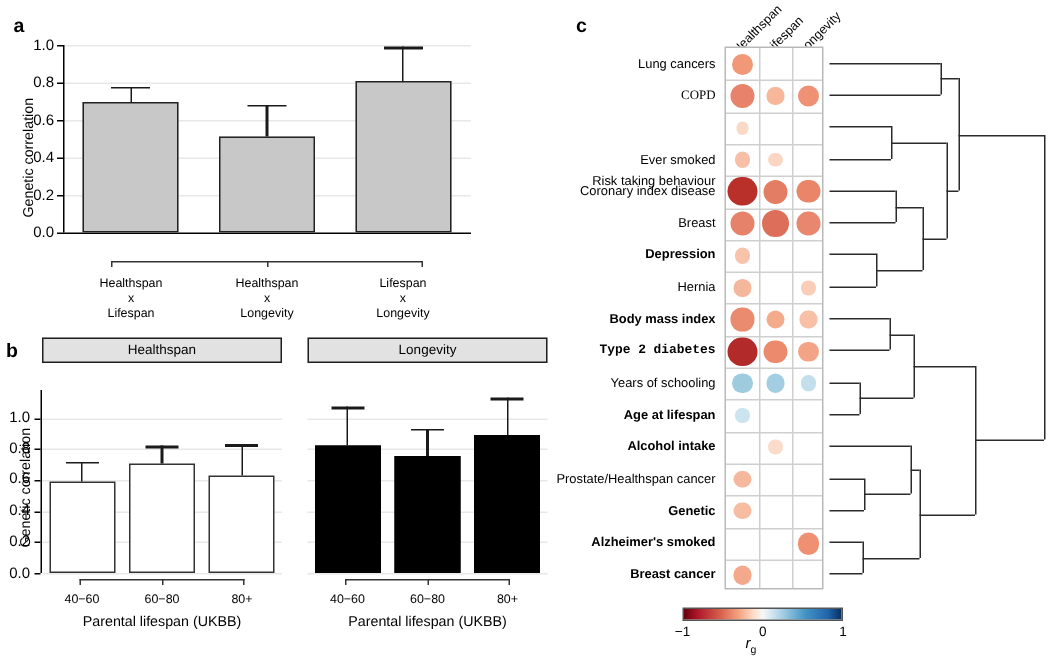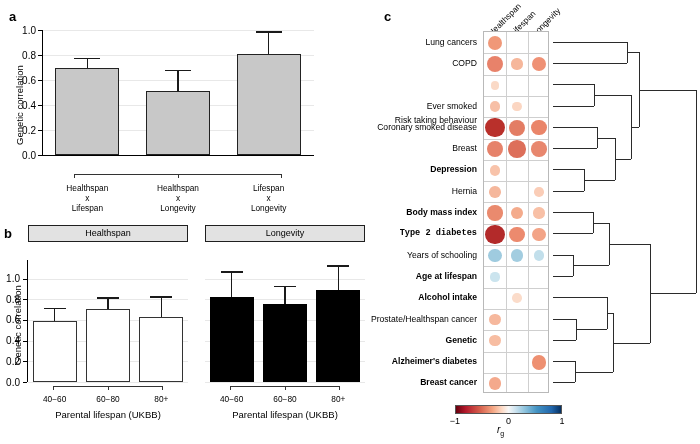--- a/index.html
+++ b/index.html
@@ -186,35 +186,35 @@
 
 <div class="abs" id="panel-c" style="left:380px;top:0;width:320px;height:444px;">
   <div class="panel-letter abs" style="left:4px;top:10px;">c</div>
   <div id="c-collabels">
       <div class="collabel" style="left:113px;top:28px;">Healthspan</div>
       <div class="collabel" style="left:135px;top:28px;">Lifespan</div>
       <div class="collabel" style="left:157px;top:28px;">Longevity</div>
     </div>
   <div id="c-rowlabels">
       <div class="rowlabel" style="left:-127px;top:36.65px;width:224px;">Lung cancers</div>
-      <div class="rowlabel" style="left:-127px;top:57.949999999999996px;width:224px;">COPD</div>
+      <div class="rowlabel" style="left:-127px;top:57.949999999999996px;width:224px;font-family:Liberation Serif, serif;">COPD</div>
       <div class="rowlabel" style="left:-127px;top:79.25px;width:224px;margin-top:36px;">Risk taking behaviour</div>
       <div class="rowlabel" style="left:-127px;top:100.55000000000001px;width:224px;">Ever smoked</div>
-      <div class="rowlabel" style="left:-127px;top:121.85000000000001px;width:224px;">Coronary smoked disease</div>
+      <div class="rowlabel" style="left:-127px;top:121.85000000000001px;width:224px;">Coronary index disease</div>
       <div class="rowlabel" style="left:-127px;top:143.15px;width:224px;">Breast</div>
       <div class="rowlabel bold" style="left:-127px;top:164.45000000000002px;width:224px;">Depression</div>
       <div class="rowlabel" style="left:-127px;top:185.75px;width:224px;">Hernia</div>
       <div class="rowlabel bold" style="left:-127px;top:207.05px;width:224px;">Body mass index</div>
       <div class="rowlabel bold" style="left:-127px;top:228.35000000000002px;width:224px;font-family:Liberation Mono, monospace;">Type 2 diabetes</div>
       <div class="rowlabel" style="left:-127px;top:249.65px;width:224px;">Years of schooling</div>
       <div class="rowlabel bold" style="left:-127px;top:270.95px;width:224px;">Age at lifespan</div>
       <div class="rowlabel bold" style="left:-127px;top:292.25px;width:224px;">Alcohol intake</div>
       <div class="rowlabel" style="left:-127px;top:313.55px;width:224px;">Prostate/Healthspan cancer</div>
       <div class="rowlabel bold" style="left:-127px;top:334.84999999999997px;width:224px;">Genetic</div>
-      <div class="rowlabel bold" style="left:-127px;top:356.15px;width:224px;">Alzheimer's diabetes</div>
+      <div class="rowlabel bold" style="left:-127px;top:356.15px;width:224px;">Alzheimer's smoked</div>
       <div class="rowlabel bold" style="left:-127px;top:377.45px;width:224px;">Breast cancer</div>
     </div>
   <div id="panelc-grid" style="left: 103px; top: 31px; width: 66px; height: 362.1px;">
       <div class="cgrid-v" style="left:22px;"></div>
       <div class="cgrid-v" style="left:44px;"></div>
       <div class="cgrid-h" style="top:21.3px;"></div>
       <div class="cgrid-h" style="top:42.6px;"></div>
       <div class="cgrid-h" style="top:63.900000000000006px;"></div>
       <div class="cgrid-h" style="top:85.2px;"></div>
       <div class="cgrid-h" style="top:106.5px;"></div>

